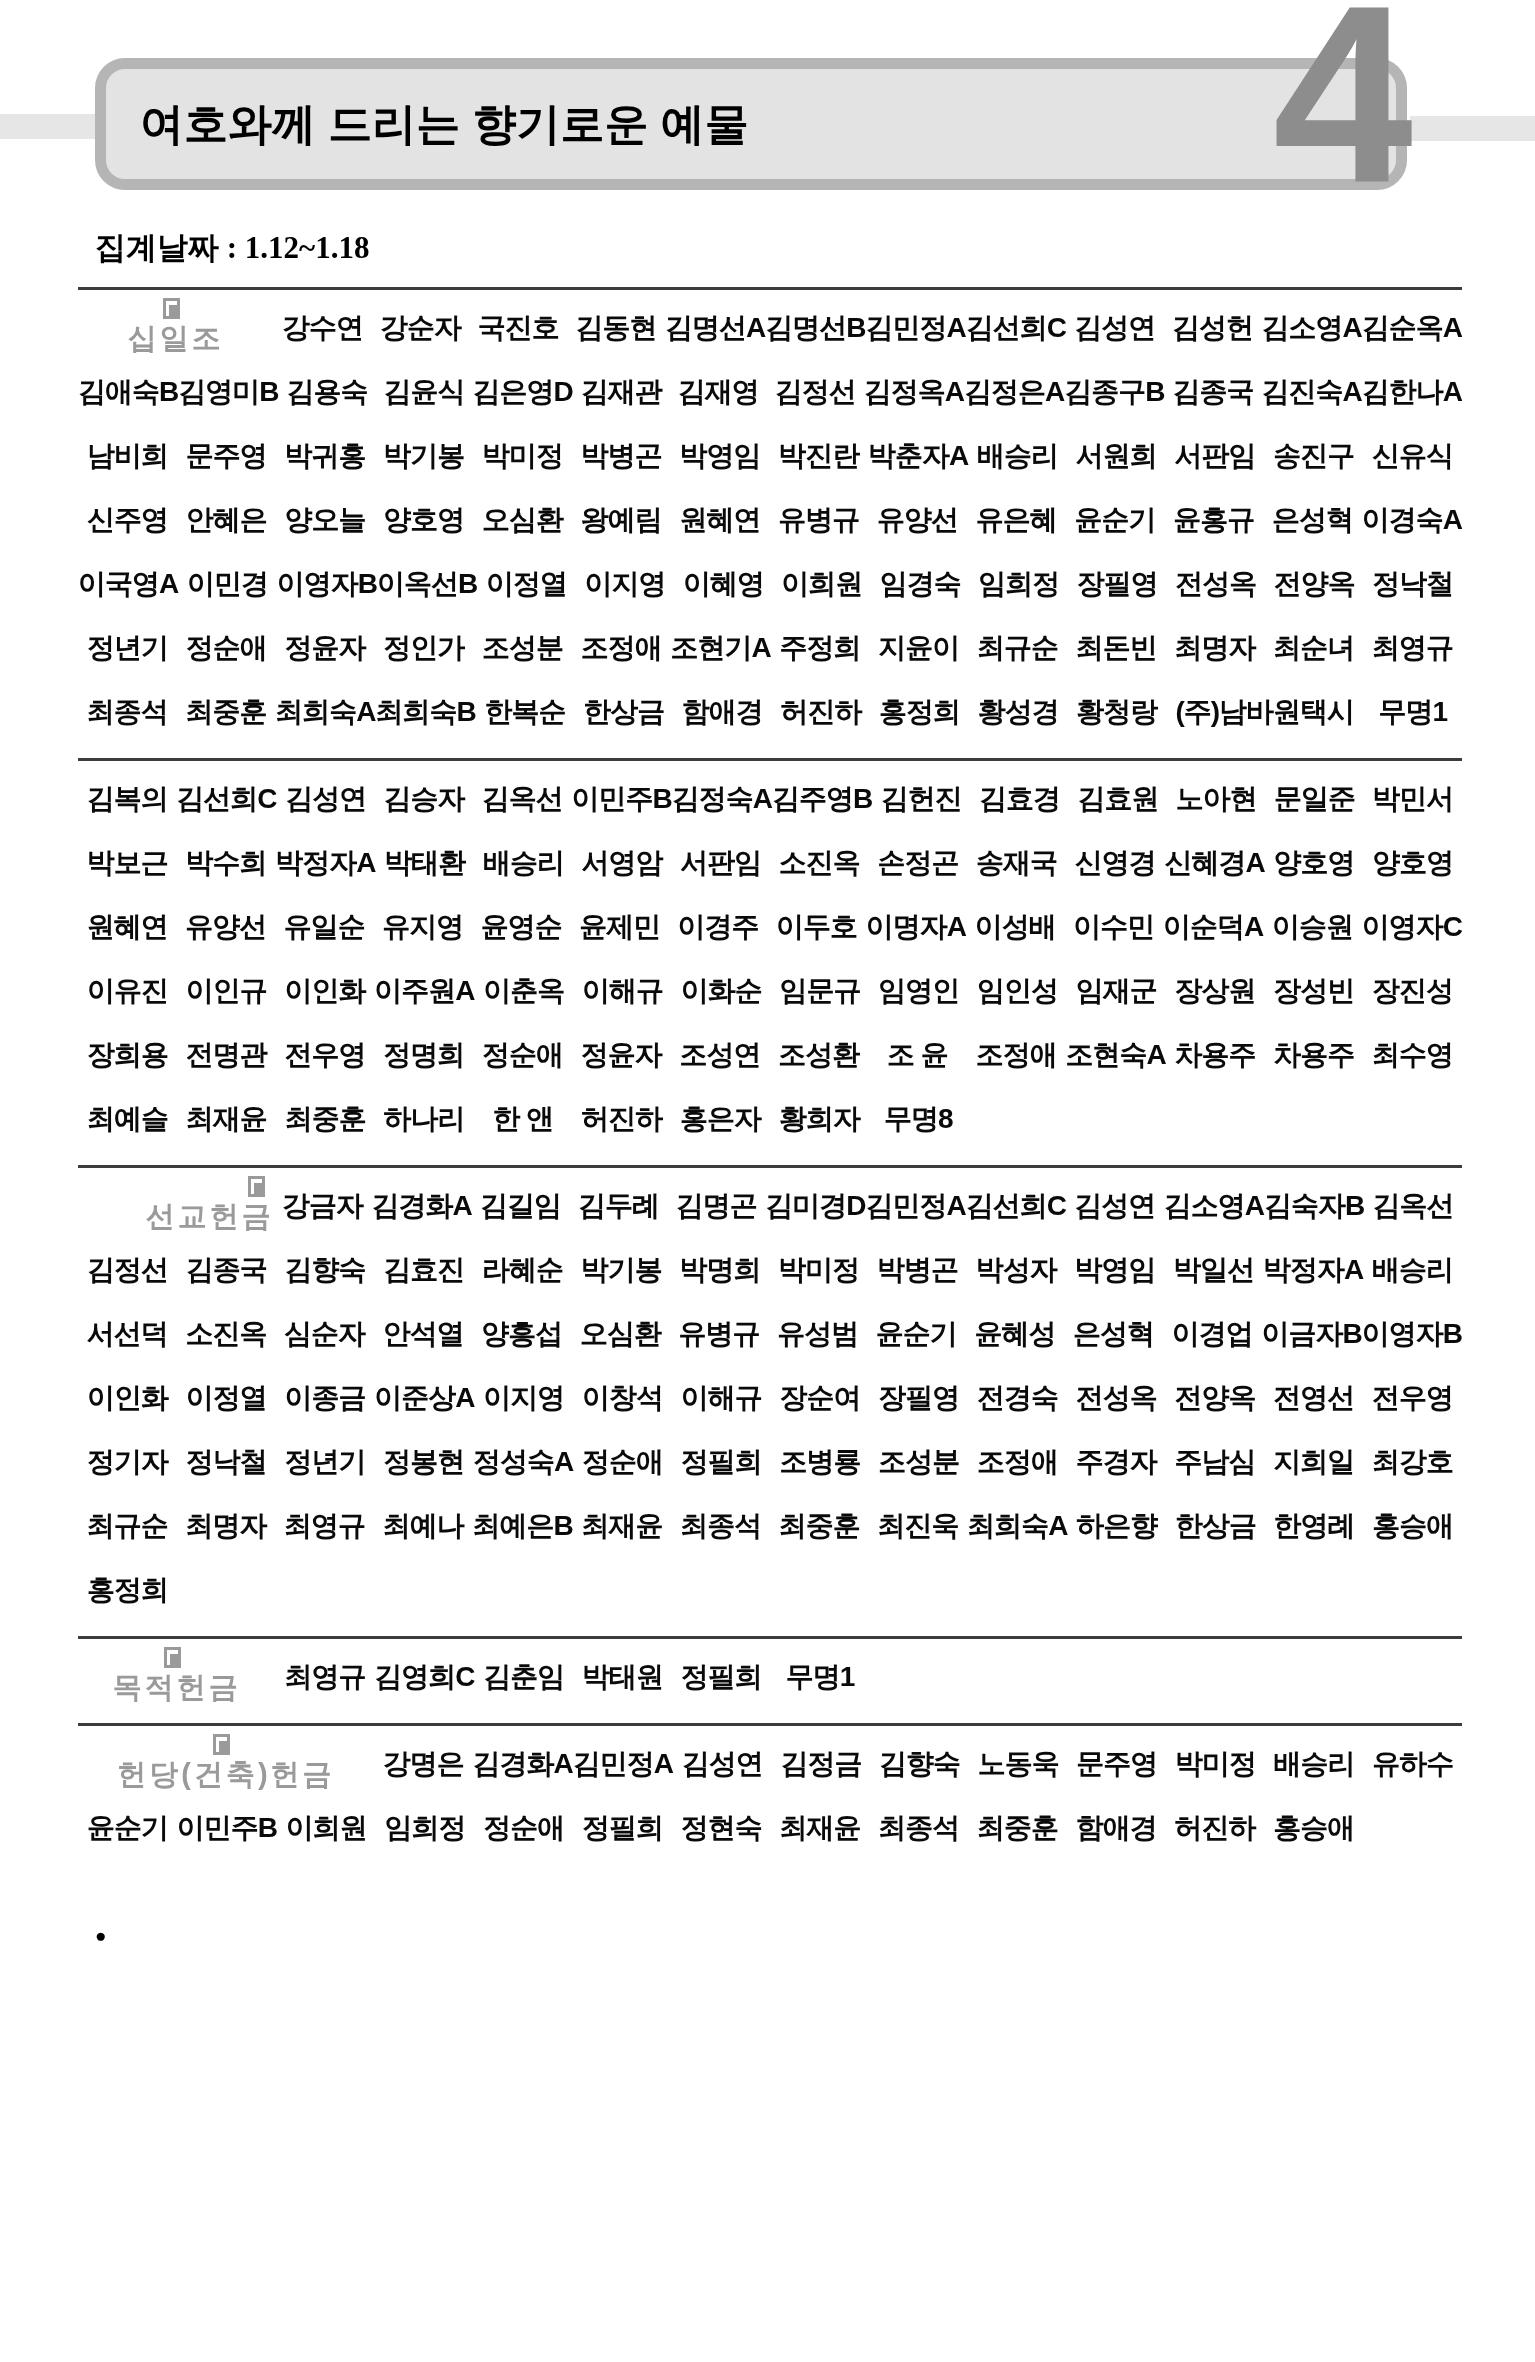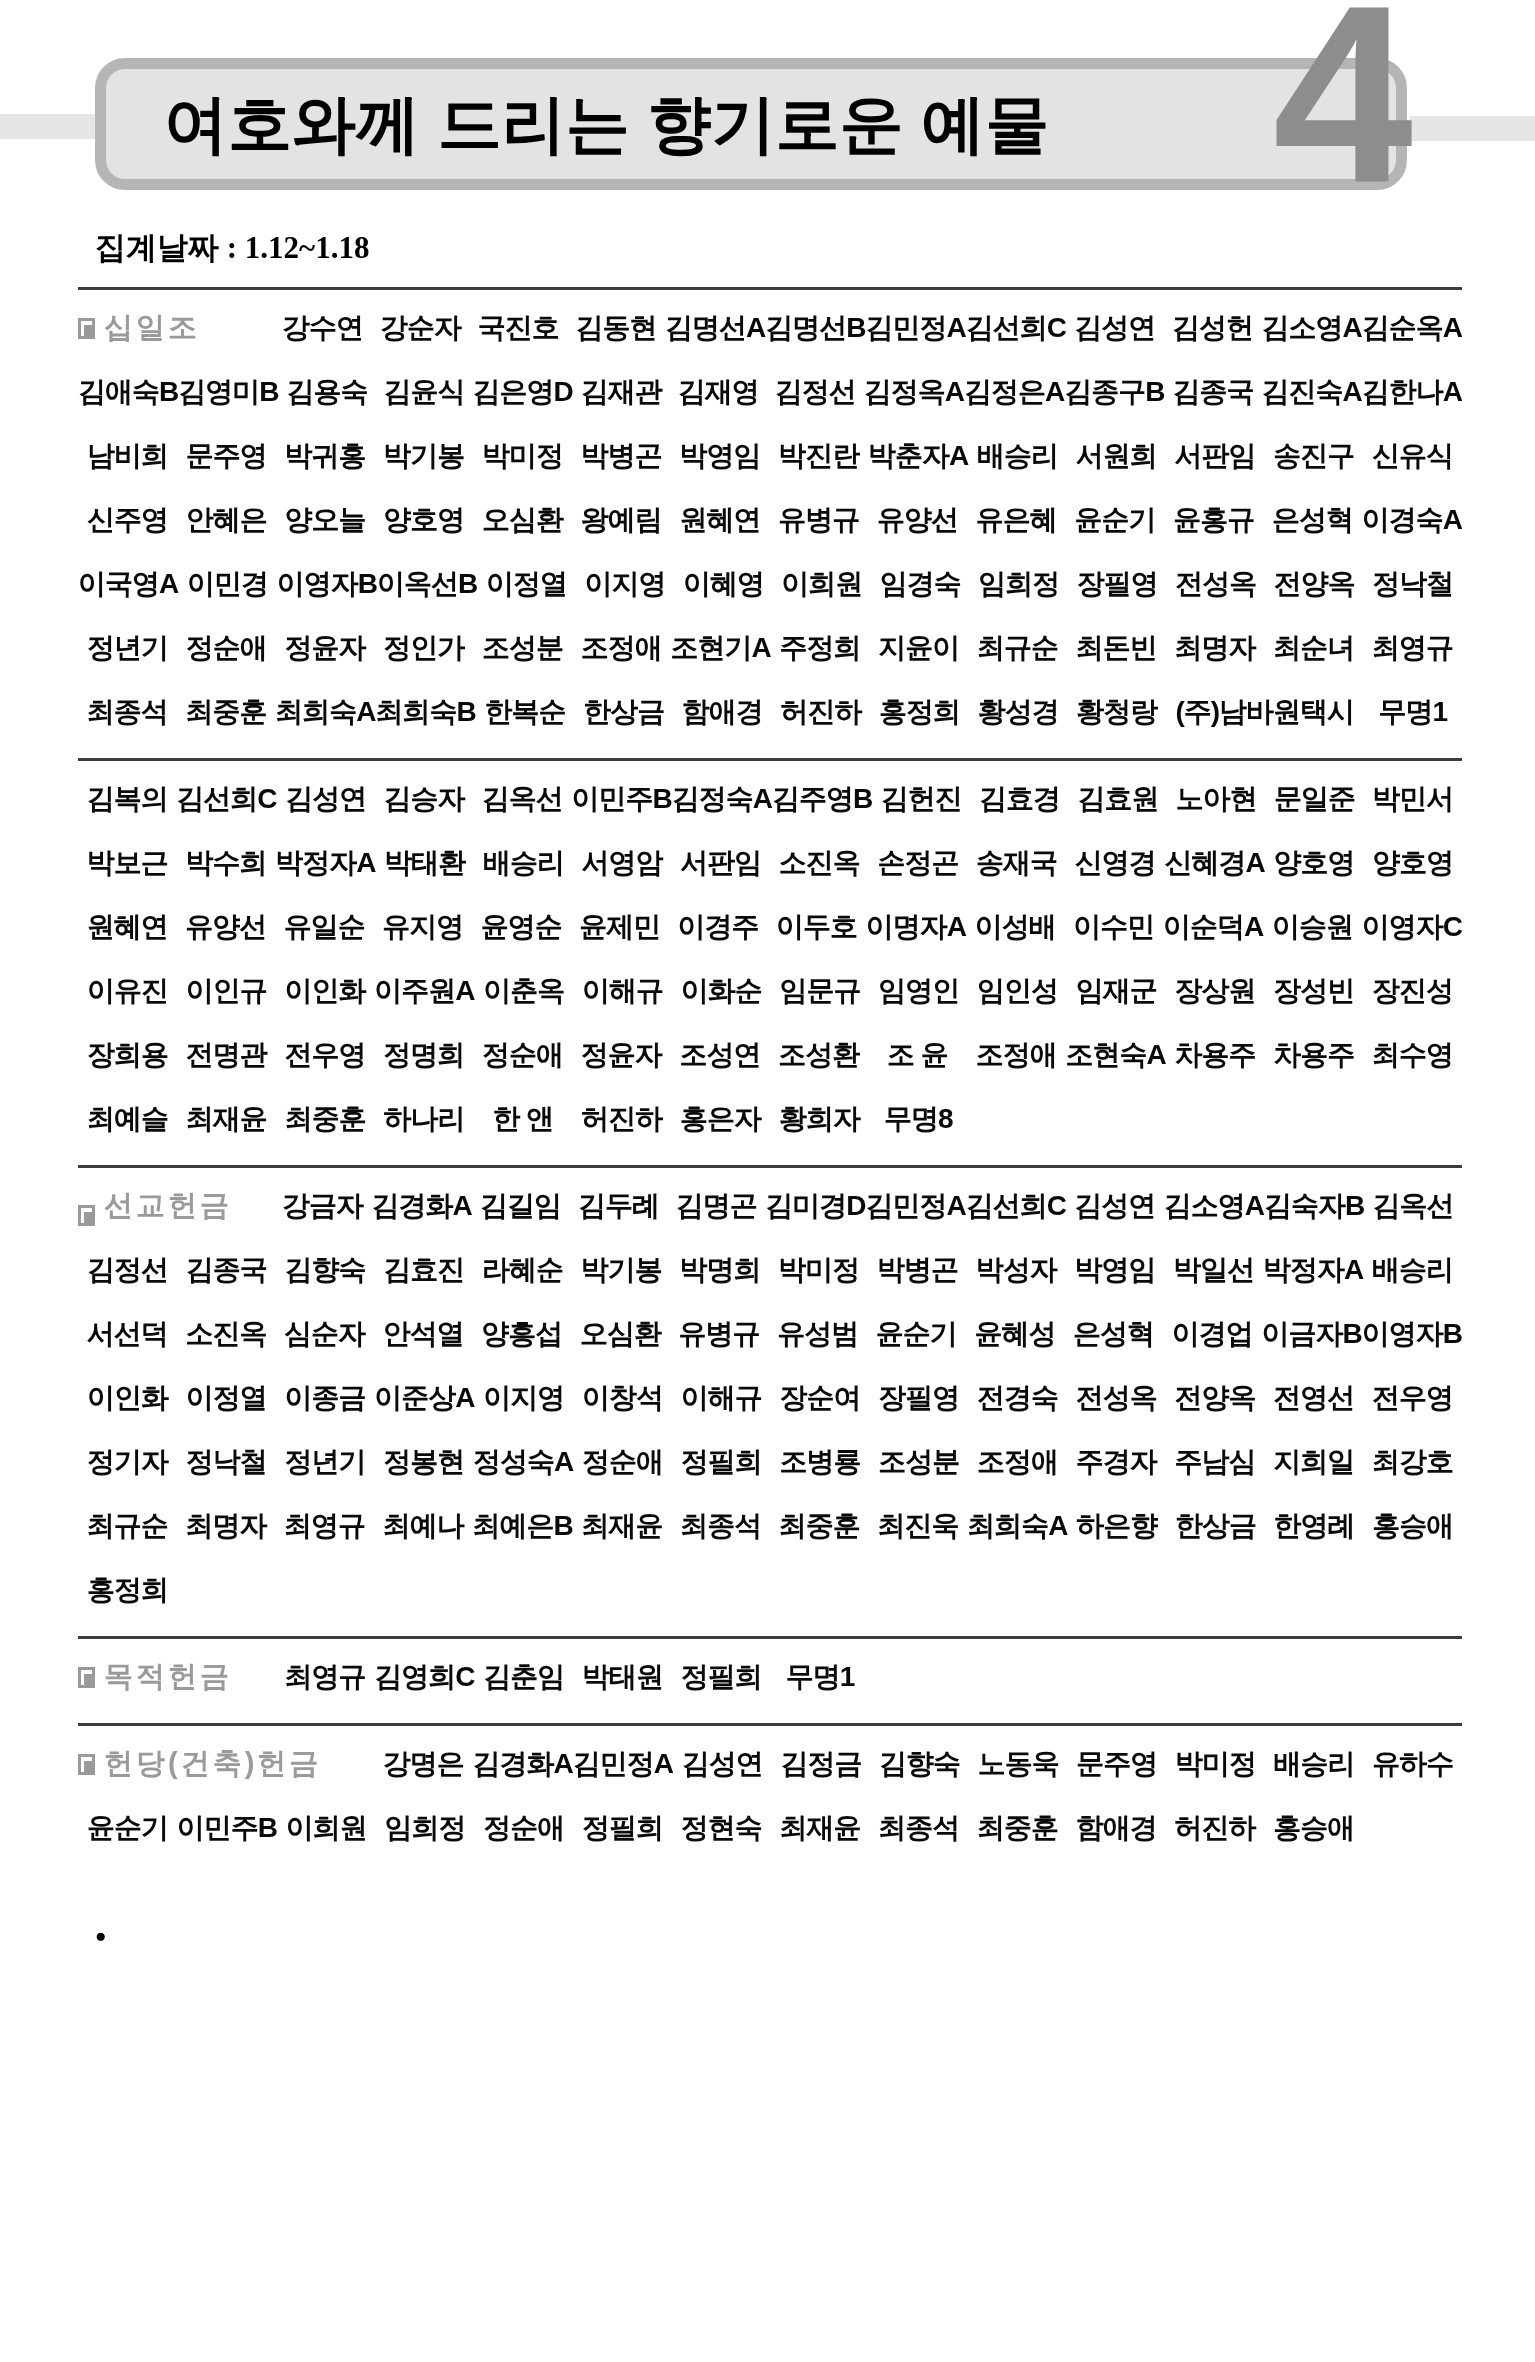--- a/index.html
+++ b/index.html
@@ -22,22 +22,22 @@
   .title-box {
     position: absolute; left: 95px; top: 58px;
     width: 1312px; height: 132px;
     background: #e3e3e3;
     border: 11px solid #b5b5b5;
     border-radius: 30px;
     display: flex; align-items: center;
     z-index: 1;
   }
   .title-box h1 {
-    padding-left: 58px;
-    font-size: 64px; font-weight: 700; letter-spacing: 0px;
+    padding-left: 34px;
+    font-size: 44px; font-weight: 700; letter-spacing: 0px;
     color: #000;
     white-space: nowrap;
   }
   .page-num {
     position: absolute; top: -32px; right: 122px;
     font-size: 252px; line-height: 1; font-weight: 700;
     color: #8d8d8d; z-index: 2;
   }
   .date-line {
     padding-left: 95px; margin-top: 2px;
@@ -62,20 +62,21 @@
     text-align: center;
     font-size: 28px; font-weight: 700;
     letter-spacing: -1px;
     white-space: nowrap;
     color: #0a0a0a;
   }
   .sec-label {
     display: flex; align-items: center;
     color: #9a9a9a; font-weight: 700; font-size: 29px;
     white-space: nowrap;
+    flex-direction: column;
   }
   .sec-label .sq {
     display: inline-block; width: 17px; height: 21px;
     border: 3px solid #9a9a9a; background: #fff;
     margin-right: 9px; position: relative; flex: 0 0 auto;
   }
   .sec-label .sq::after {
     content: ""; position: absolute; left: 3px; top: 4px;
     width: 11px; height: 13px; background: #9a9a9a;
   }

